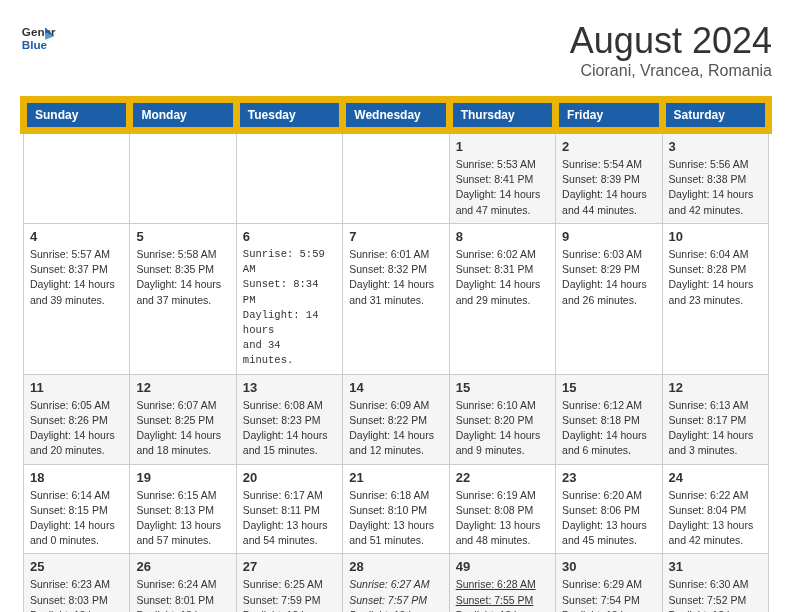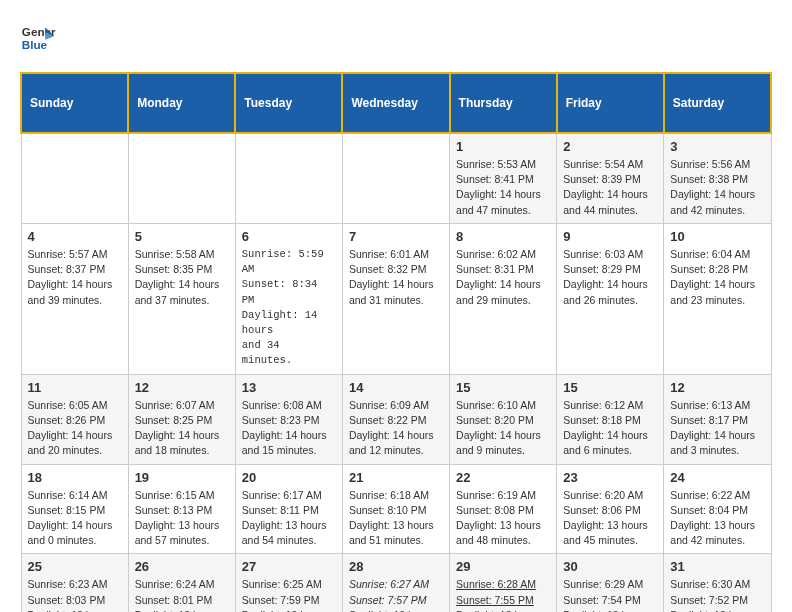--- a/index.html
+++ b/index.html
@@ -39,24 +39,24 @@
     }
     table {
       width: 100%;
       border-collapse: collapse;
       font-size: 11px;
     }
     thead tr th {
       background-color: #1a5fa8;
       color: #fff;
       text-align: left;
-      padding: 22px 8px;
+      padding: 5px 8px;
       font-size: 12px;
       font-weight: bold;
-      border: 2px solid #eab308;
+      border: 7px solid #eab308;
     }
     tbody tr td {
       border: 1px solid #ccc;
       vertical-align: top;
       padding: 5px 6px;
       width: 14.28%;
       min-height: 80px;
       background: #fff;
     }
     tbody tr:nth-child(odd) td {
@@ -83,20 +83,24 @@
 
 <div class="header">
   <div class="logo">
     <svg class="logo-icon" viewBox="0 0 40 40">
       <text x="2" y="18" font-family="Arial" font-size="13" font-weight="bold" fill="#333">General</text>
       <text x="2" y="32" font-family="Arial" font-size="13" font-weight="bold" fill="#1a5fa8">Blue</text>
       <polygon points="28,8 38,18 28,14" fill="#1a5fa8"></polygon>
       <polygon points="28,14 38,18 28,22" fill="#5599cc"></polygon>
     </svg>
   </div>
+  <div class="title-block">
+    <div class="month-title">August 2024</div>
+    <div class="subtitle">Ciorani, Vrancea, Romania</div>
+  </div>
 </div>
 
 <table>
   <thead>
     <tr>
     <th>Sunday</th>
         <th>Monday</th>
         <th>Tuesday</th>
         <th>Wednesday</th>
         <th>Thursday</th>
@@ -308,21 +312,21 @@
 and 33 minutes.</div>
         </td>
         <td>
           <span class="day-num">28</span>
           <div class="day-info" style="white-space: pre-line; font-style: italic;">Sunrise: 6:27 AM
 Sunset: 7:57 PM
 Daylight: 13 hours
 and 30 minutes.</div>
         </td>
         <td>
-          <span class="day-num">29</span>
+          <span class="day-num">49</span>
           <div class="day-info" style="white-space: pre-line; text-decoration: underline;">Sunrise: 6:28 AM
 Sunset: 7:55 PM
 Daylight: 13 hours
 and 27 minutes.</div>
         </td>
         <td>
           <span class="day-num">30</span>
           <div class="day-info" style="white-space: pre-line;">Sunrise: 6:29 AM
 Sunset: 7:54 PM
 Daylight: 13 hours

